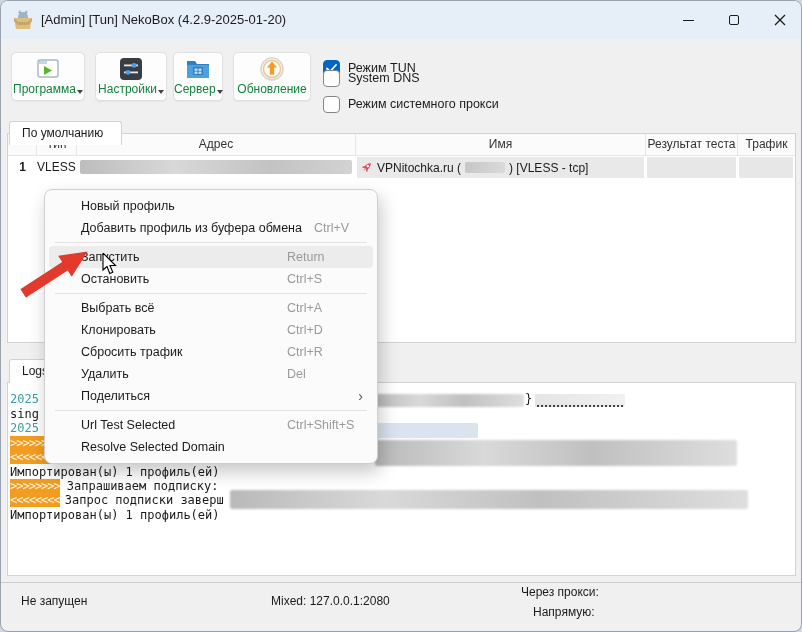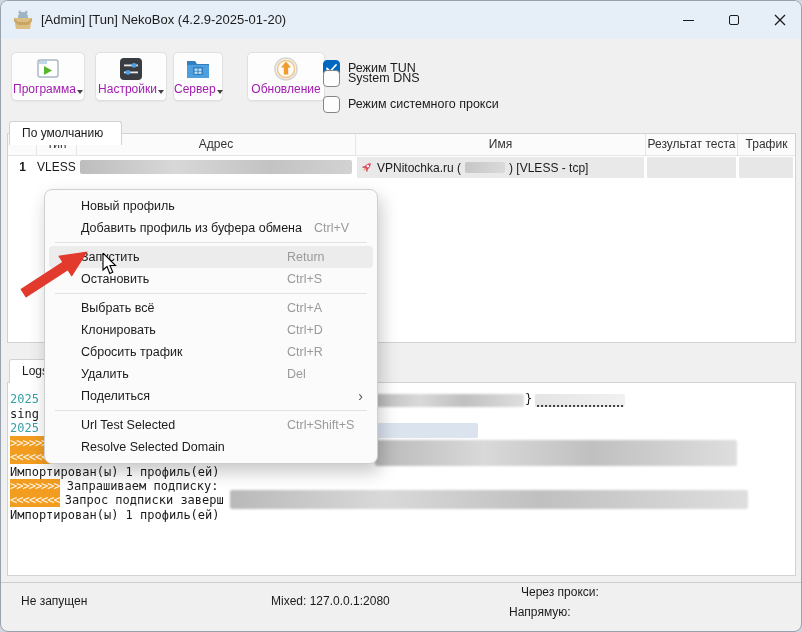--- a/index.html
+++ b/index.html
@@ -13,21 +13,21 @@
   .titlebar { position:absolute; left:0; top:0; width:802px; height:38px; background:#e6eef7; }
   .app-icon { position:absolute; left:11px; top:8px; width:22px; height:22px; }
   .title-text { position:absolute; left:40px; top:0; height:38px; line-height:38px; font-size:13px; color:#1b1b1b;text-align:center; }
   .win-btn { position:absolute; top:0; width:46px; height:38px; display:flex; align-items:center; justify-content:center; }
   .wb-min { right:92px; } .wb-max { right:46px; } .wb-close { right:0; }
   .glyph-min { width:11px; height:0; border-top:1.4px solid #1b1b1b; }
   .glyph-max { width:10px; height:10px; border:1.4px solid #1b1b1b; border-radius:2px; }
   
   .tb-btn { position:absolute; top:51px; height:49px; background:#fdfdfd; border:1px solid #e0e0e0; border-radius:5px; box-shadow:0 1px 1px rgba(0,0,0,.05); text-align:center; }
   .tb-btn .ic { position:absolute; top:3px; left:0; right:0; height:26px; display:flex; justify-content:center; }
-  .tb-label { position:absolute; bottom:4px; left:0; right:0; font-size:12px; color:#a21caf; white-space:nowrap; }
+  .tb-label { position:absolute; bottom:4px; left:0; right:0; font-size:12px; color:#15803d; white-space:nowrap; }
   .caret { display:inline-block; width:0; height:0; border-left:3.5px solid transparent; border-right:3.5px solid transparent; border-top:4px solid #444; margin-left:1px; vertical-align:-1px; }
   
   .cb-row { position:absolute; left:322px; height:20px; display:flex; align-items:center; gap:8px; }
   .cb-box { width:17px; height:17px; border-radius:4px; background:#fdfdfd; border:1px solid #868686; display:flex; align-items:center; justify-content:center; }
   .cb-box.checked { background:#0067c0; border-color:#0067c0; }
   .cb-label { font-size:12.5px; color:#1b1b1b; }
   
   .tab { position:absolute; height:24px; background:#ffffff; border:1px solid #d2d2d2; border-bottom:none; border-radius:3px 3px 0 0; font-size:12px; color:#1b1b1b; line-height:23px; padding:0 12px; z-index:3; }
   .frame { position:absolute; left:6px; width:789px; background:#ffffff; border:1px solid #d2d2d2; }
   
@@ -124,21 +124,21 @@
         <rect x="8" y="11" width="10" height="8" rx="1" fill="#2f7fc0"></rect>
         <rect x="9.5" y="12.5" width="3" height="2.3" fill="#bfe0f5"></rect>
           <rect x="13.5" y="12.5" width="3" height="2.3" fill="#bfe0f5"></rect>
         <rect x="9.5" y="15.6" width="3" height="2.3" fill="#bfe0f5"></rect>
           <rect x="13.5" y="15.6" width="3" height="2.3" fill="#bfe0f5"></rect>
       </svg>
     </div>
     <div class="tb-label"><span>Сервер</span><span class="caret"></span></div>
   </div>
 
-  <div class="tb-btn" style="left:232px;width:78px;margin-left:14px;">
+  <div class="tb-btn" style="left:232px;width:78px;">
     <div class="ic">
       <svg width="26" height="26" viewBox="0 0 26 26">
         <circle cx="13" cy="13" r="11" fill="#fbfbfb" stroke="#d5d5d5" stroke-width="1.6"></circle>
         <circle cx="13" cy="13" r="8.6" fill="none" stroke="#f3c98a" stroke-width="1.6"></circle>
         <polygon points="13,5.5 18,11.5 8,11.5" fill="#ef9c28"></polygon>
         <rect x="10.8" y="11" width="4.4" height="7.5" fill="#ef9c28"></rect>
       </svg>
     </div>
     <div class="tb-label"><span>Обновление</span></div>
   </div>
@@ -282,15 +282,15 @@
     <polygon points="0,7.5 50,7.5 50,0 77,12.5 50,25 50,17.5 0,17.5" fill="#e23a2c"></polygon>
   </svg>
   <svg class="cursor" width="16" height="22" viewBox="0 0 16 22">
     <polygon points="1,0 1,17 5,13.5 7.8,20.5 10.8,19.2 8,12.5 13.5,12.5" fill="#ffffff" stroke="#000000" stroke-width="1.1"></polygon>
   </svg>
 
   <div class="status-sep"></div>
   <div class="sb-text" style="left:20px;top:593px;">Не запущен</div>
   <div class="sb-text" style="left:270px;top:593px;">Mixed: 127.0.0.1:2080</div>
   <div class="sb-text" style="left:520px;top:584px;">Через прокси:</div>
-  <div class="sb-text" style="left:508px;top:604px;">Напрямую:</div>
+  <div class="sb-text" style="left:532px;top:604px;">Напрямую:</div>
 
 </div>
 
 </body></html>

